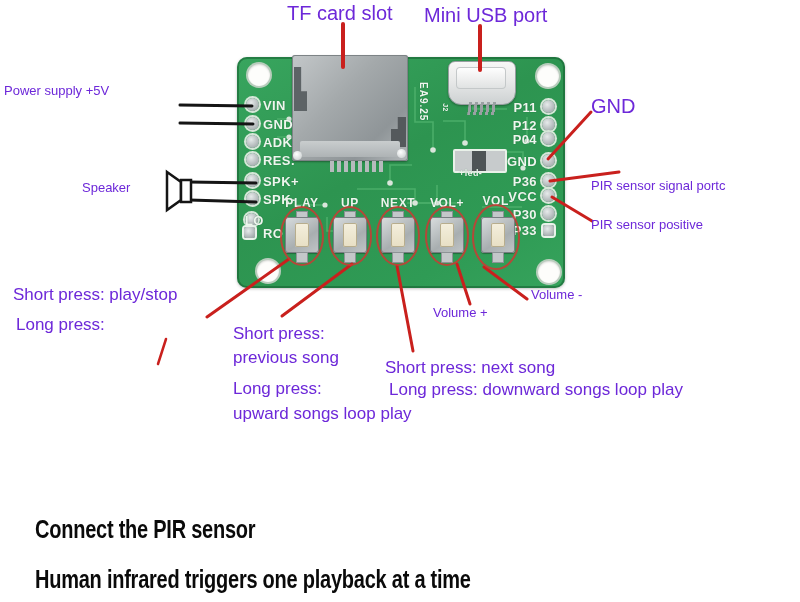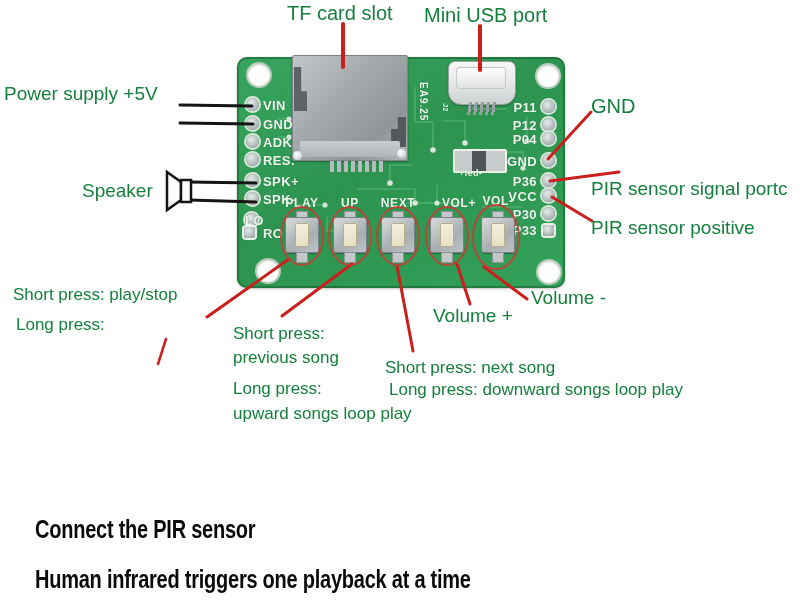--- a/index.html
+++ b/index.html
@@ -1,20 +1,20 @@
 <!DOCTYPE html>
 <html><head>
 <meta charset="utf-8">
 <style>
   html,body{margin:0;padding:0;background:#fff;}
   .stage{position:relative;width:800px;height:602px;background:#ffffff;overflow:hidden;
          font-family:"Liberation Sans",sans-serif;}
-  .lbl{position:absolute;color:#15803d;white-space:pre;line-height:1.1;}
+  .lbl{position:absolute;color:#6d28d9;white-space:pre;line-height:1.1;}
   .fs20{font-size:20px;}
-  .fs19{font-size:19px;}
+  .fs19{font-size:13px;}
   .fs17{font-size:17px;}
   .footer-line{position:absolute;font-size:25px;font-weight:bold;color:#0a0a0a;
                transform:scaleX(0.8);transform-origin:left top;letter-spacing:-0.3px;white-space:pre;}
 
   
   .pcb{position:absolute;left:237px;top:57px;width:328px;height:231px;border-radius:10px;
        background:linear-gradient(150deg,#38a55e 0%,#2d9450 45%,#2f9b55 78%,#36a35c 100%);
        box-shadow:inset 0 0 0 2px rgba(18,88,44,.5), 0 1px 3px rgba(0,0,0,.25);}
   .traces{position:absolute;left:0;top:0;}
   .hole{position:absolute;width:22px;height:22px;border-radius:50%;background:#fdfdfb;
@@ -164,21 +164,21 @@
     <div class="pad" style="left:305px;top:132px"></div>
     <div class="silk silk-r" style="right:28px;top:133px">VCC</div>
     <div class="pad" style="left:305px;top:150px"></div>
     <div class="silk silk-r" style="right:28px;top:151px">P30</div>
     <div class="pad square" style="left:306px;top:168px"></div>
     <div class="silk silk-r" style="right:28px;top:167px">P33</div>
 
     <div class="silk btn-label" style="left:45px;top:140px">PLAY</div>
     <div class="silk btn-label" style="left:93px;top:140px">UP</div>
     <div class="silk btn-label" style="left:141px;top:140px">NEXT</div>
-    <div class="silk btn-label" style="left:202px;top:140px">VOL+</div>
+    <div class="silk btn-label" style="left:190px;top:140px">VOL+</div>
     <div class="silk btn-label" style="left:241px;top:138px">VOL-</div>
 
     <div class="btn" style="left:48px">
       <div class="tab-t"></div>
       <div class="body"></div>
       <div class="actuator"></div>
       <div class="leg"></div>
     </div>
     <div class="btn" style="left:96px">
       <div class="tab-t"></div>

